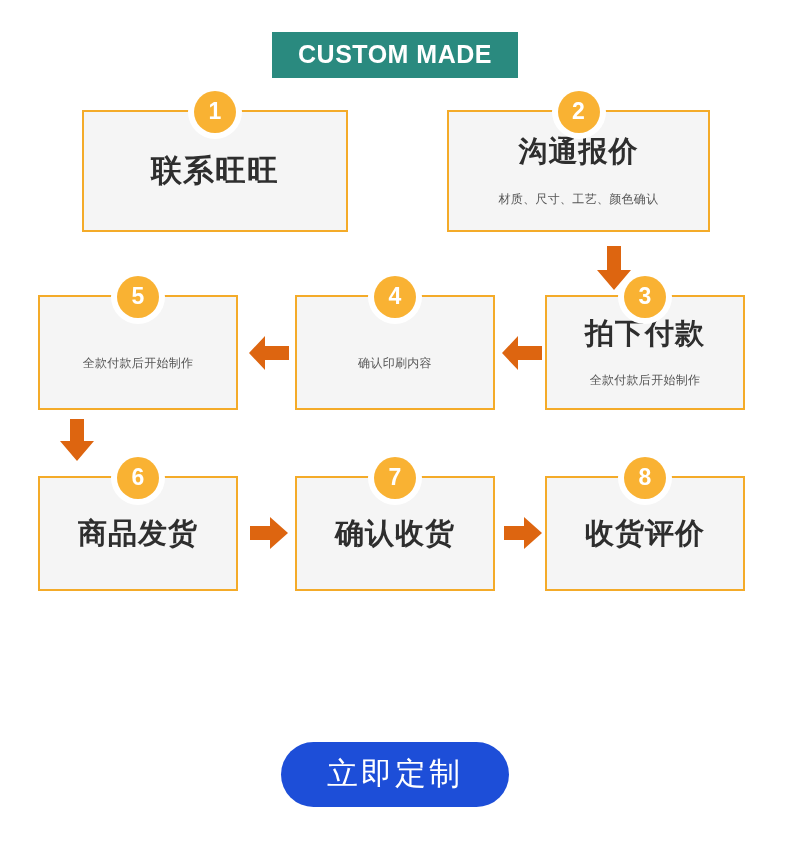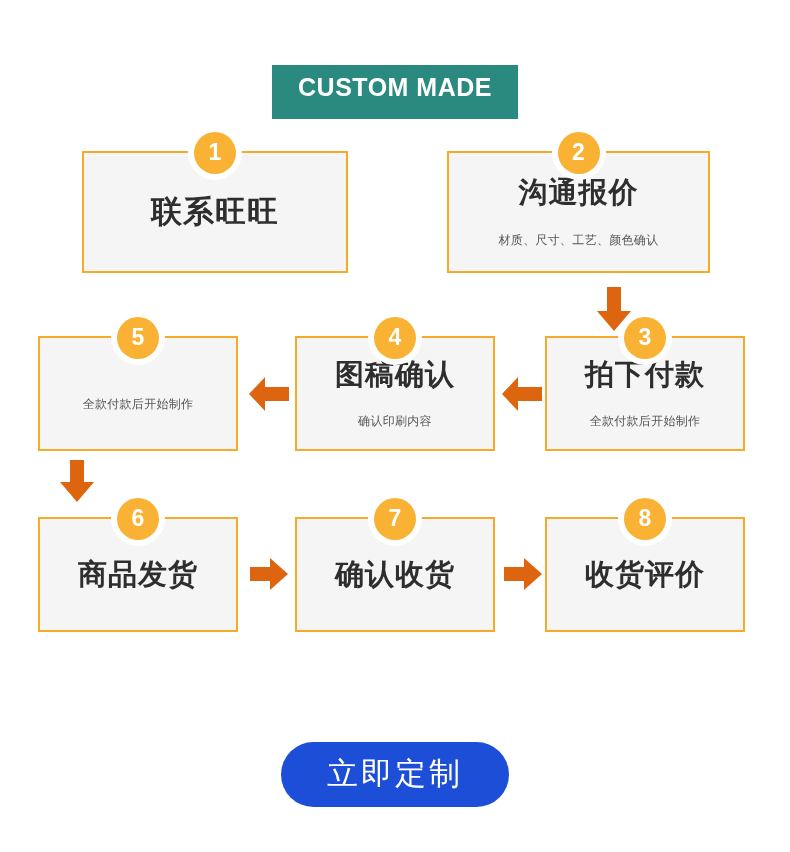--- a/index.html
+++ b/index.html
@@ -21,23 +21,22 @@
     text-align: center;
     padding-top: 32px;
   }
   .badge-banner {
     display: inline-block;
     background: #2a8a7f;
     color: #ffffff;
     font-size: 25px;
     font-weight: bold;
     letter-spacing: 0.5px;
-    padding: 10px 26px 19px 26px;
+    padding: 10px 26px 11px 26px;
     line-height: 1;
-    margin-top: 33px;
   }
   .main-title {
     margin-top: 14px;
     color: #2a8a7f;
     font-size: 62px;
     font-weight: bold;
     letter-spacing: 4px;
     line-height: 1.05;
   }
 
@@ -174,21 +173,20 @@
   <div class="arrow" style="left:249px; top:258px;">
     <svg width="40" height="34" viewBox="0 0 40 34" aria-hidden="true">
       <path d="M40 10 H16 V0 L0 17 L16 34 V24 H40 Z" fill="#dd6510"></path>
     </svg>
   </div>
 
   <div class="step-box" style="left:295px; top:217px; width:200px; height:115px;">
     <div class="step-badge" style="left:50%; margin-left:-21px;">
       <span class="badge-inner">4</span>
     </div>
-    <div class="step-title">图稿确认</div>
     <div class="step-sub">确认印刷内容</div>
   </div>
 
   <div class="arrow" style="left:502px; top:258px;">
     <svg width="40" height="34" viewBox="0 0 40 34" aria-hidden="true">
       <path d="M40 10 H16 V0 L0 17 L16 34 V24 H40 Z" fill="#dd6510"></path>
     </svg>
   </div>
 
   <div class="step-box" style="left:545px; top:217px; width:200px; height:115px;">

